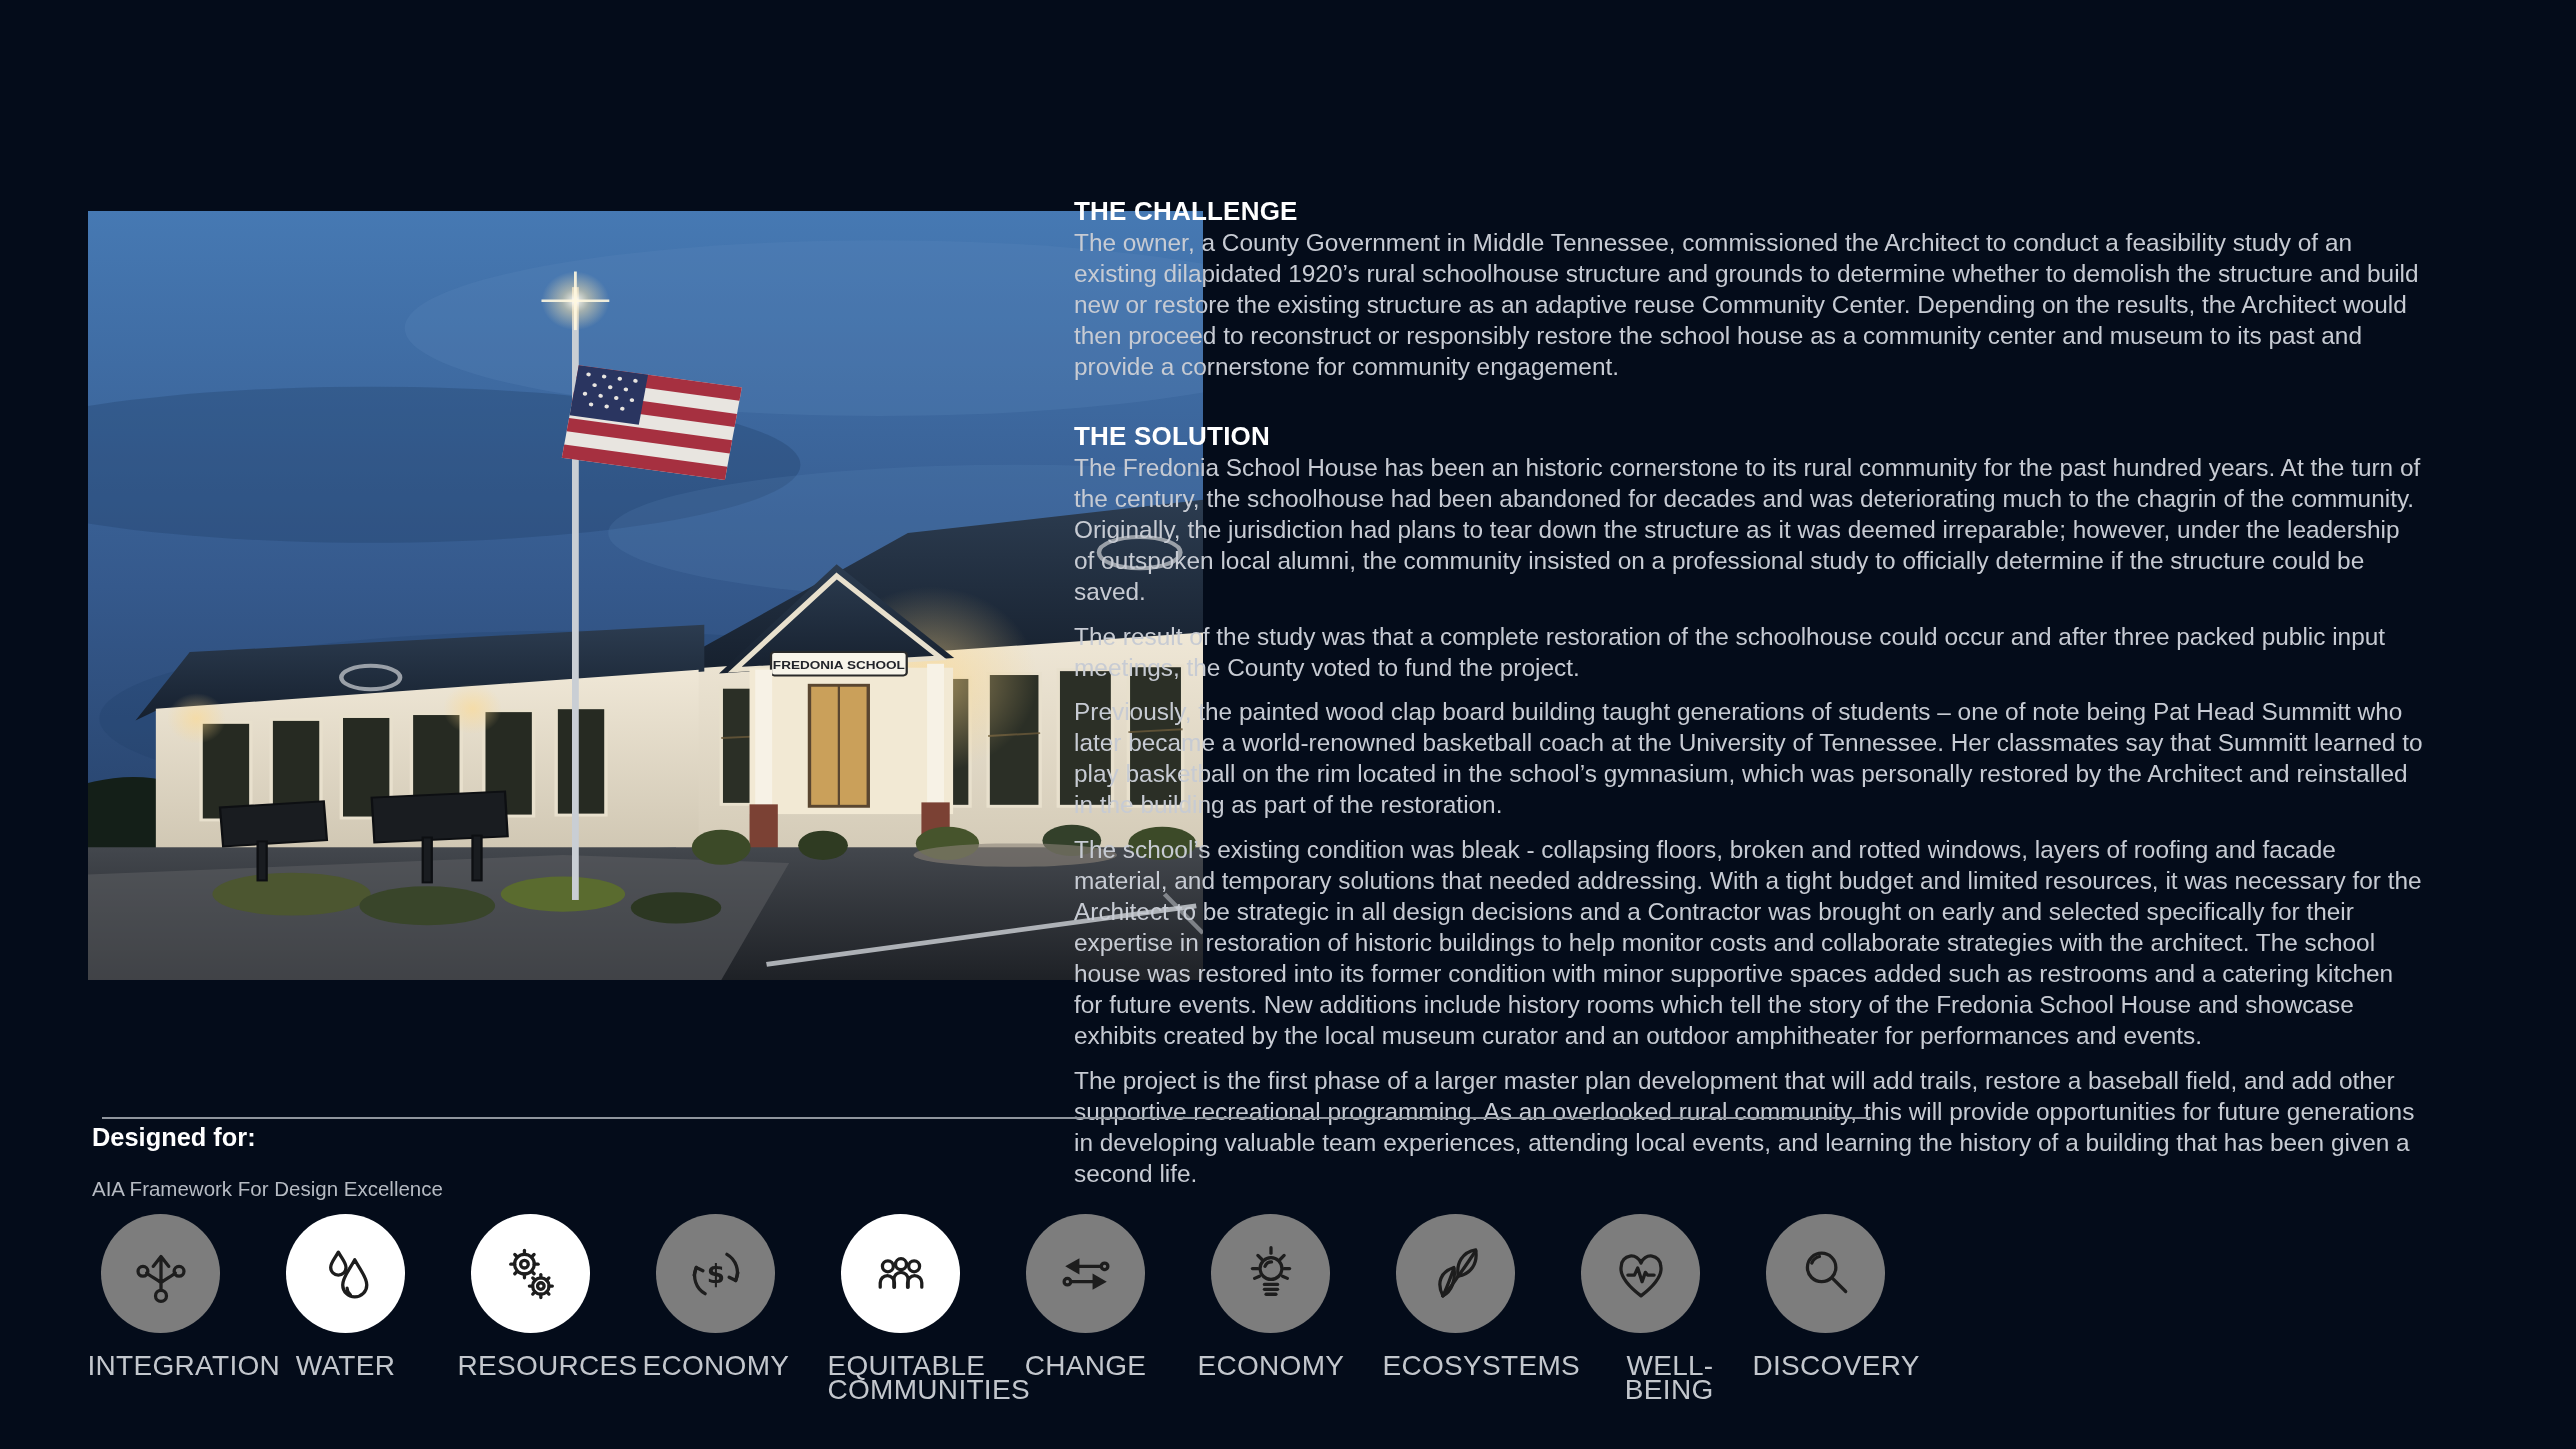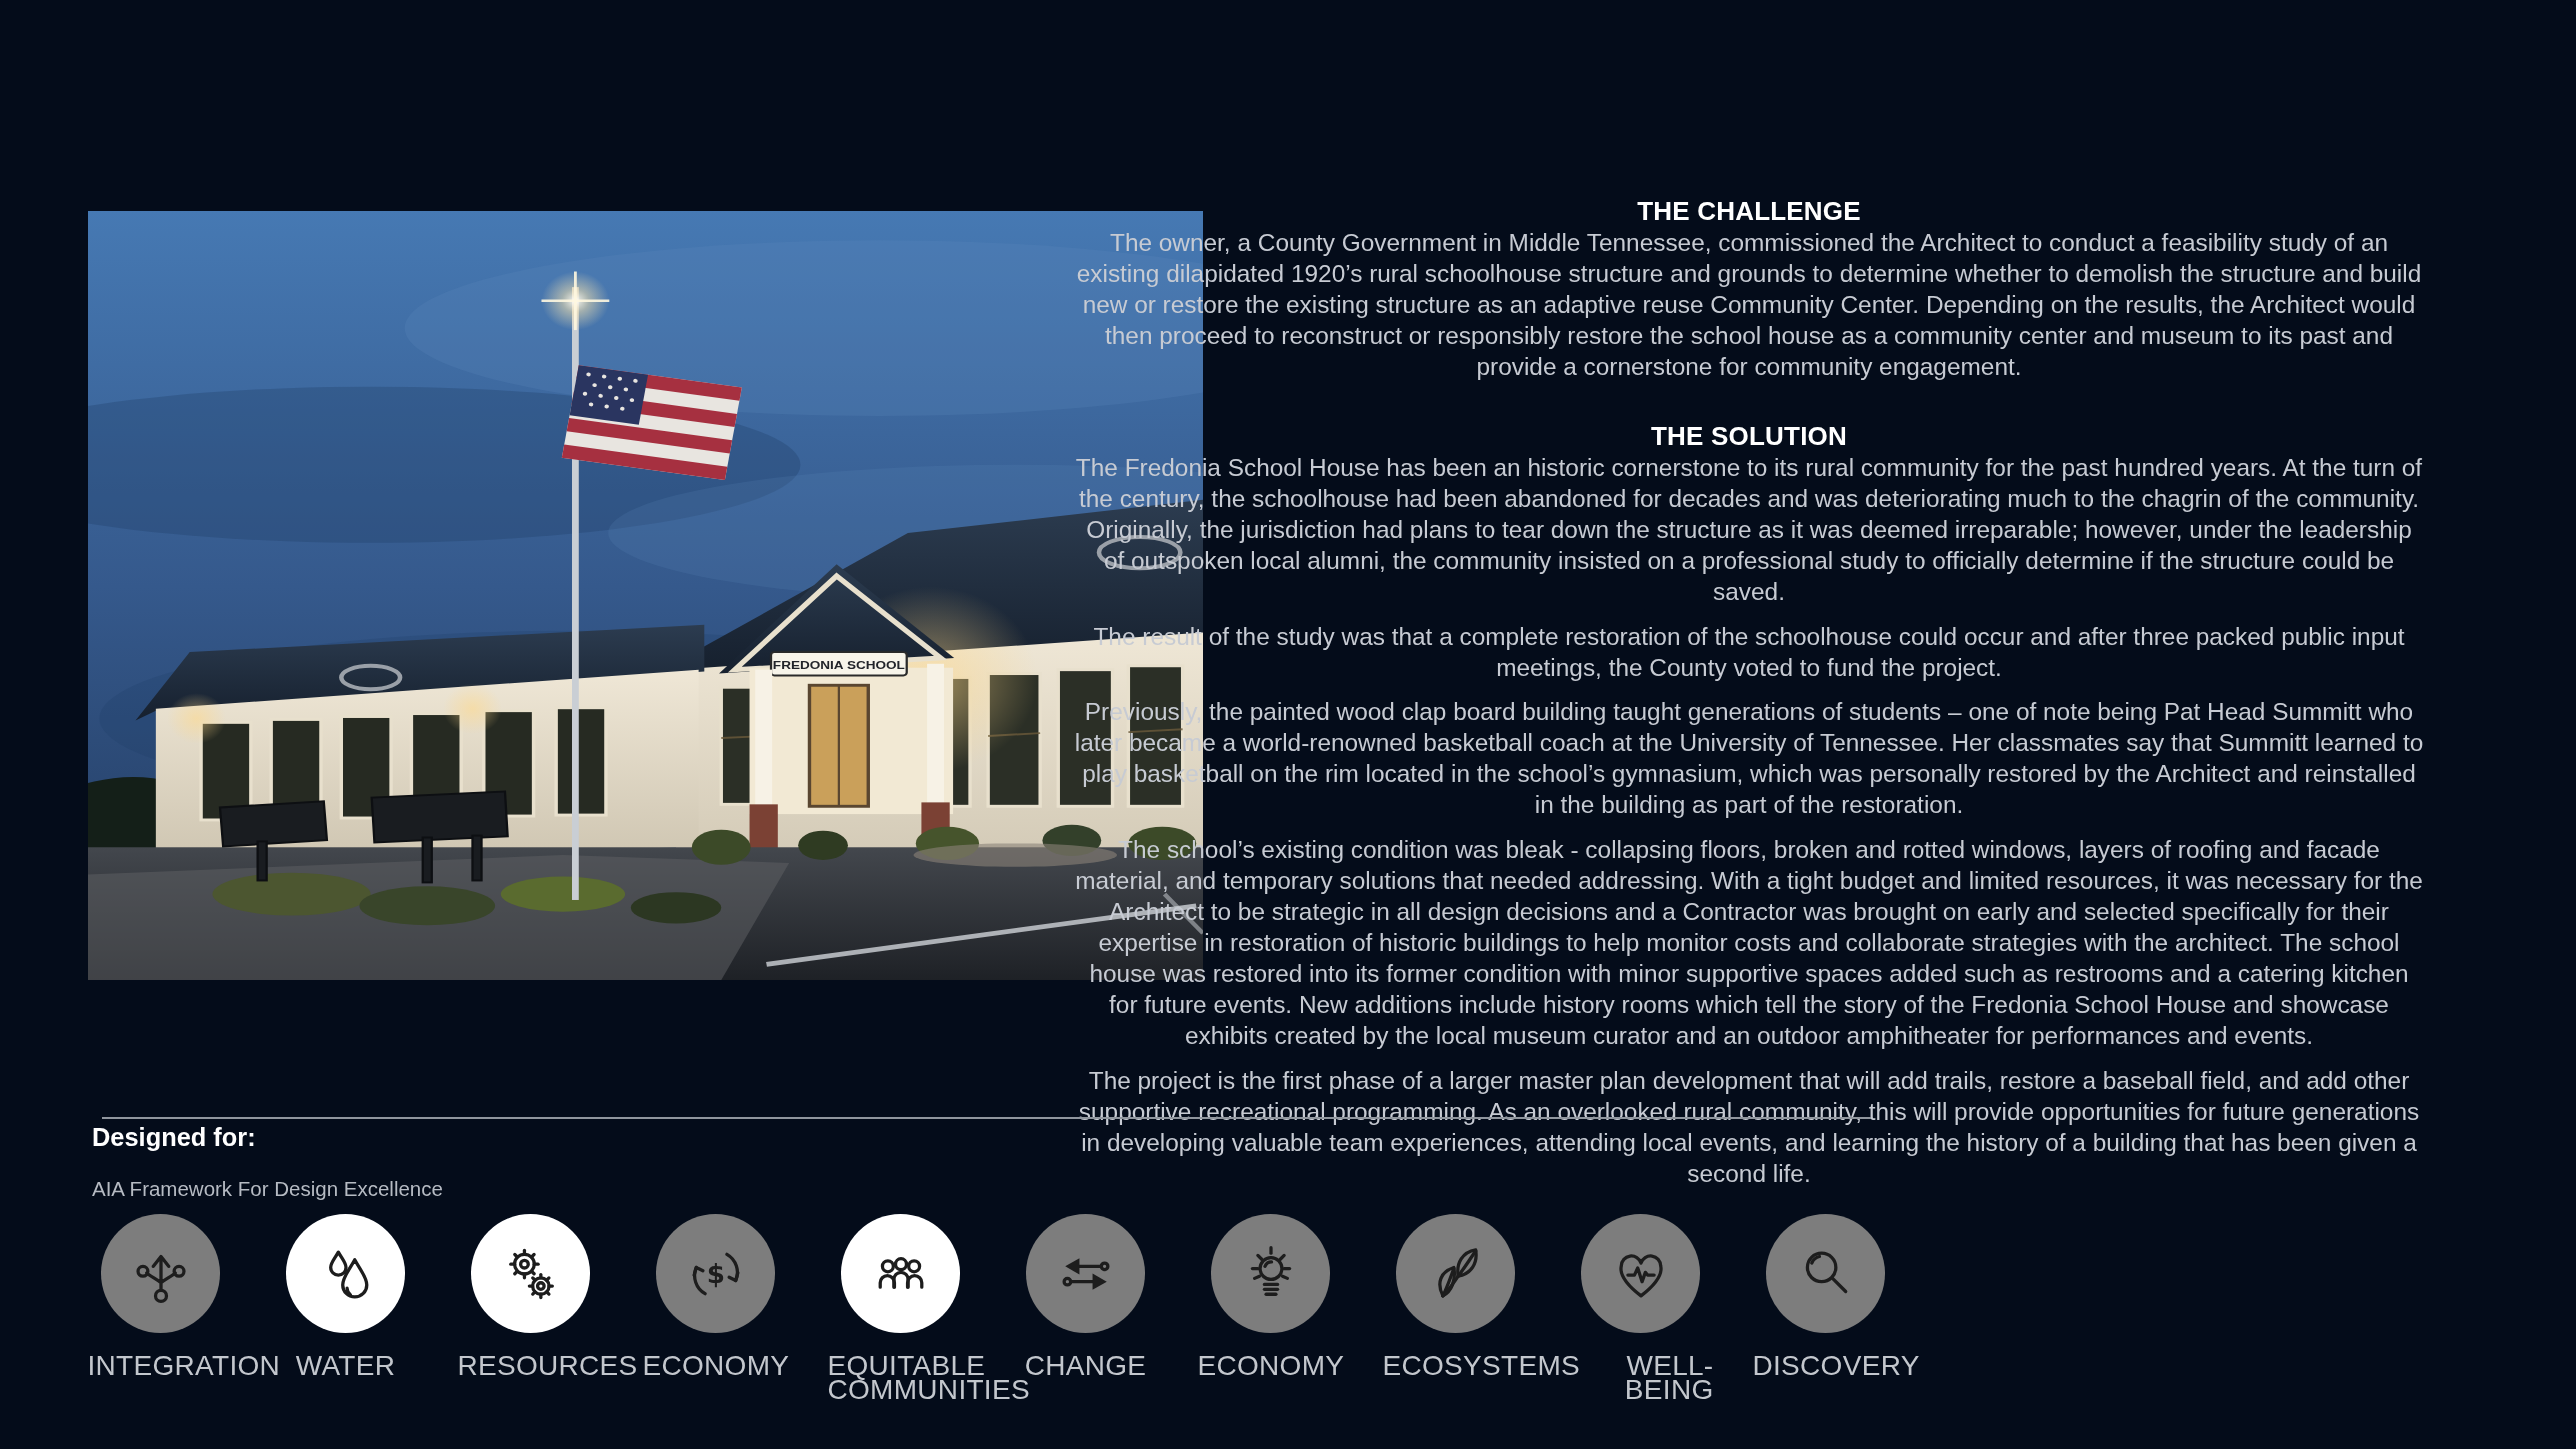--- a/index.html
+++ b/index.html
@@ -6,21 +6,21 @@
   body{width:2576px;height:1449px;position:relative;overflow:hidden;
        font-family:"Liberation Sans",sans-serif;-webkit-font-smoothing:antialiased;}
 
   
   .photo{position:absolute;left:88px;top:211px;width:1115px;height:769px;margin:0;
          overflow:hidden;background:#27466e;}
   .photo svg{display:block;width:100%;height:100%;}
 
   
   .text-col{position:absolute;left:1074px;top:196px;width:1350px;color:#c7cbd3;
-            font-size:24.4px;line-height:31px;text-align:center;}
+            font-size:24.4px;line-height:31px;}
   .text-col h2{margin:0;color:#ffffff;font-size:26px;line-height:31px;font-weight:bold;
                letter-spacing:0.2px;}
   .text-col p{margin:0 0 13.7px 0;}
   .sol-head{margin-top:39px !important;}
 
   
   .divider{position:absolute;left:102px;top:1109px;width:1769px;height:2px;
            background:#90969e;border:none;}
   .designed{position:absolute;left:92px;top:1123px;}
   .designed .df-label{color:#ffffff;font-weight:bold;font-size:25.4px;line-height:29px;}

